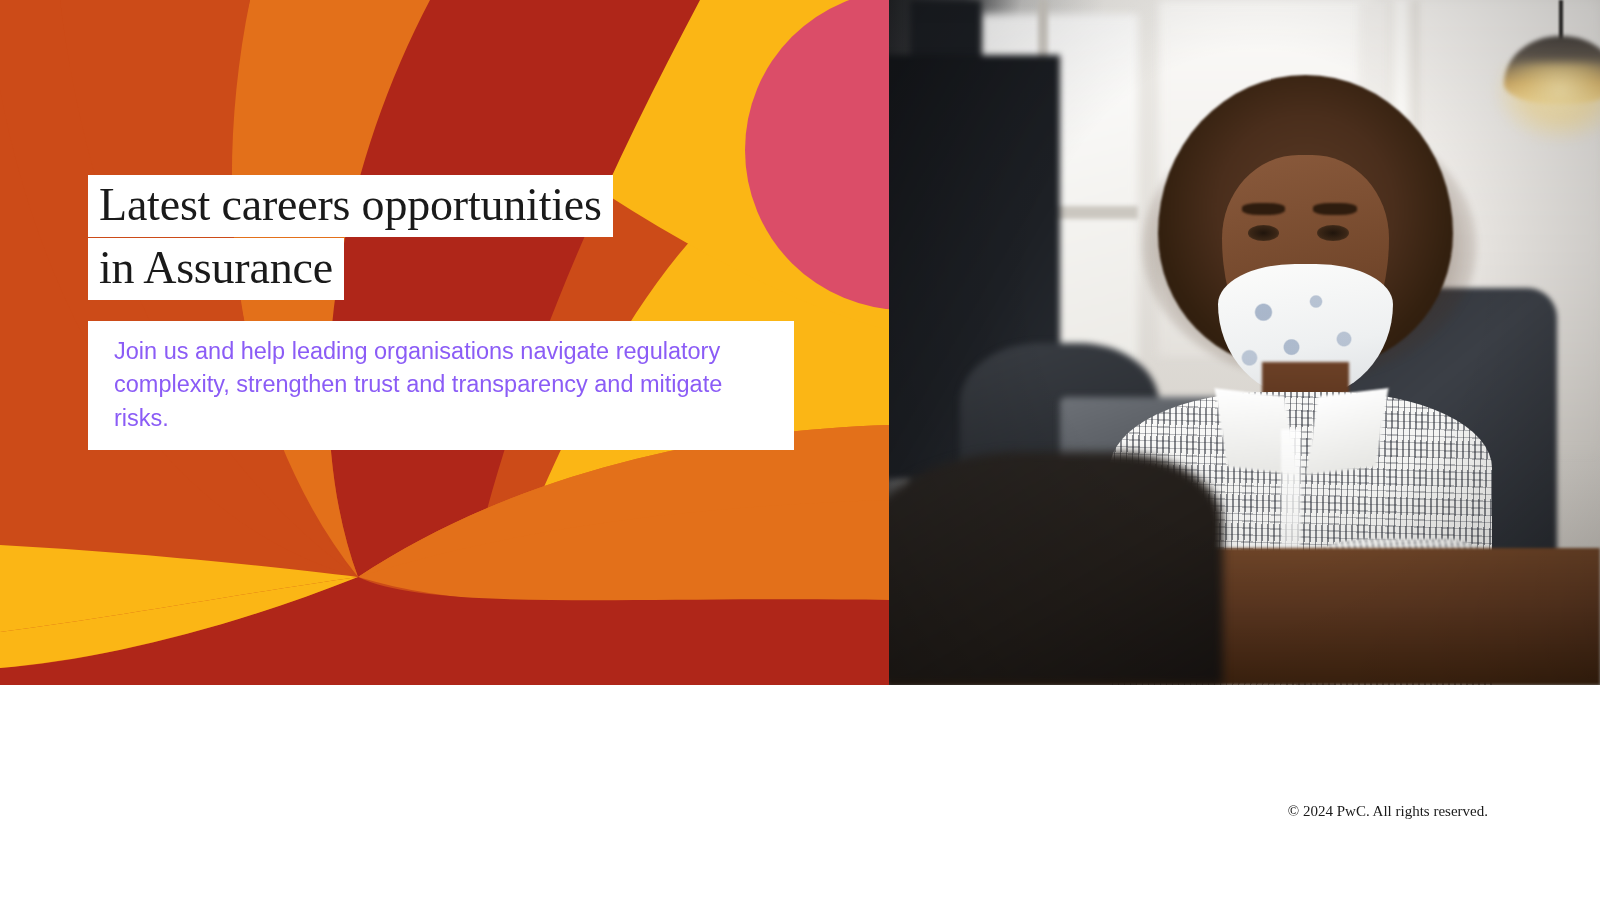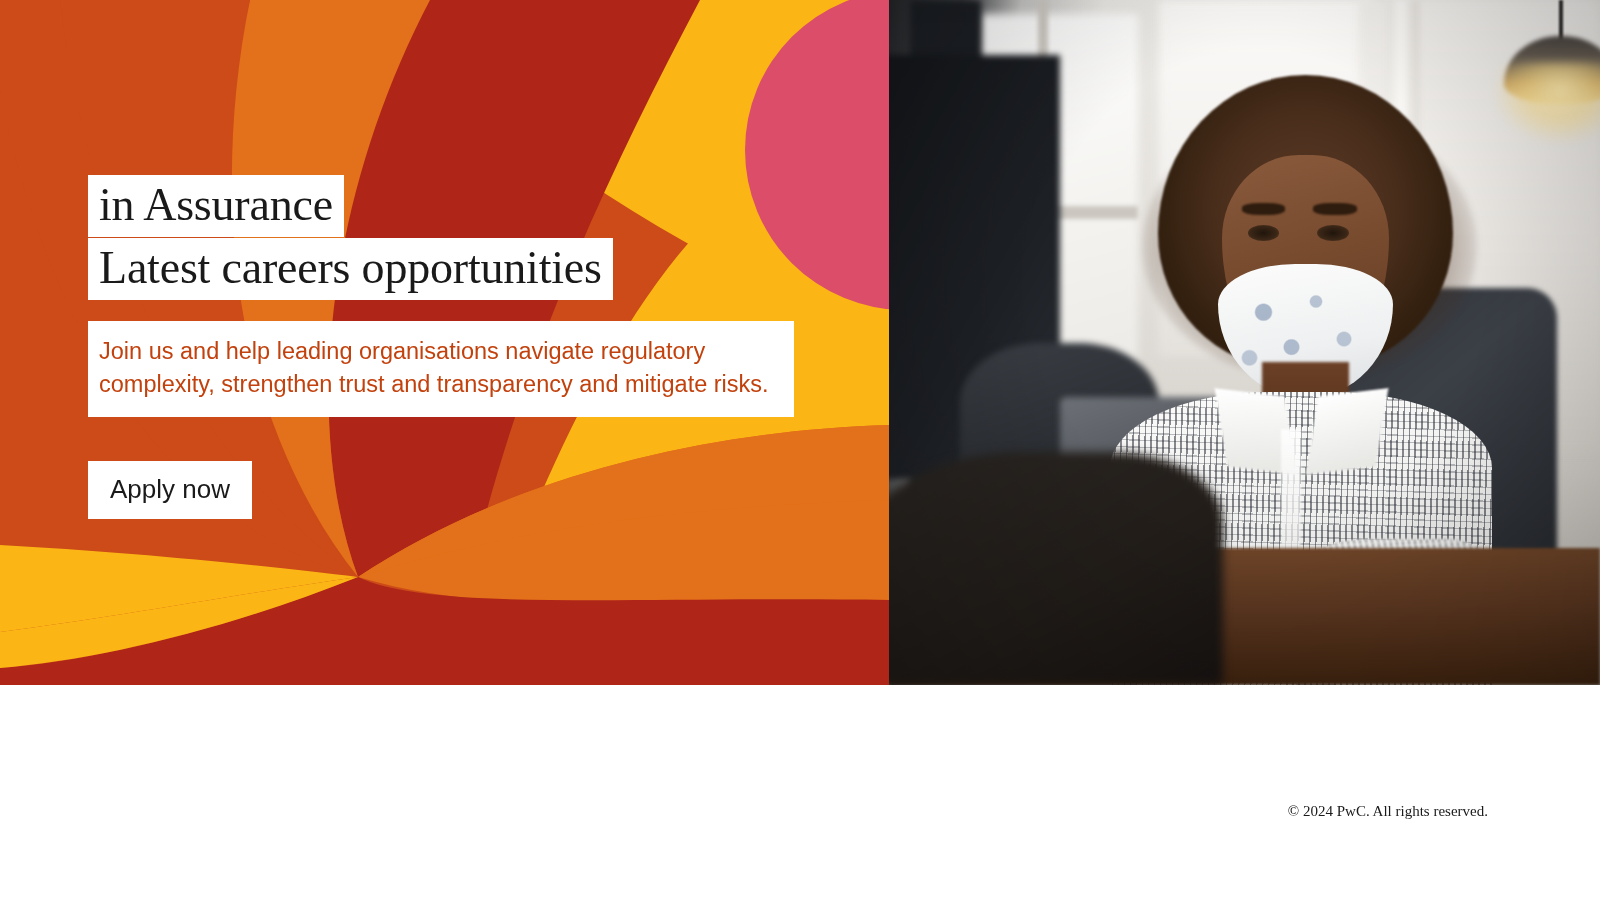--- a/index.html
+++ b/index.html
@@ -59,24 +59,24 @@
     background: #ffffff;
     padding: 7px 11px 9px 11px;
     white-space: nowrap;
   }
   .headline .ln + .ln { margin-top: 1px; }
 
   .subcopy {
     margin-top: 21px;
     display: table;
     background: #ffffff;
-    padding: 14px 14px 15px 11px;
+    padding: 14px 14px 15px 26px;
     font-size: 23.5px;
     line-height: 1.42;
-    color: #c2410c;
+    color: #8b5cf6;
     max-width: 706px;
   }
 
   .cta {
     margin-top: 44px;
     display: inline-block;
     background: #ffffff;
     border: none;
     padding: 15px 22px 17px 22px;
     font-family: "Liberation Sans", sans-serif;
@@ -342,27 +342,26 @@
 
         <path d="M0,545 C130,552 270,566 358,577 C250,592 110,618 0,632 Z" fill="#FBB615"></path>
         <path d="M0,632 C110,618 250,592 358,577 C230,628 100,660 0,668 Z" fill="#FBB615"></path>
 
         <path d="M0,0 L60,0 C88,230 180,450 358,577 C150,520 40,300 0,90 Z" fill="#CC4B18"></path>
       </svg>
     </div>
 
     <div class="copy">
       <h1 class="headline">
+        <span class="ln">Latest careers opportunities</span>
         <span class="ln">in Assurance</span>
-        <span class="ln">Latest careers opportunities</span>
       </h1>
 
       <p class="subcopy">Join us and help leading organisations navigate regulatory complexity, strengthen trust and transparency and mitigate risks.</p>
 
-      <button class="cta">Apply now</button>
     </div>
 
     <div class="photo">
       <div class="photo-inner">
         <div class="ph-bg"></div>
         <div class="ph-winglass"></div>
         <div class="ph-winR"></div>
         <div class="ph-wall"></div>
         <div class="ph-column"></div>
         <div class="ph-mull1"></div>

